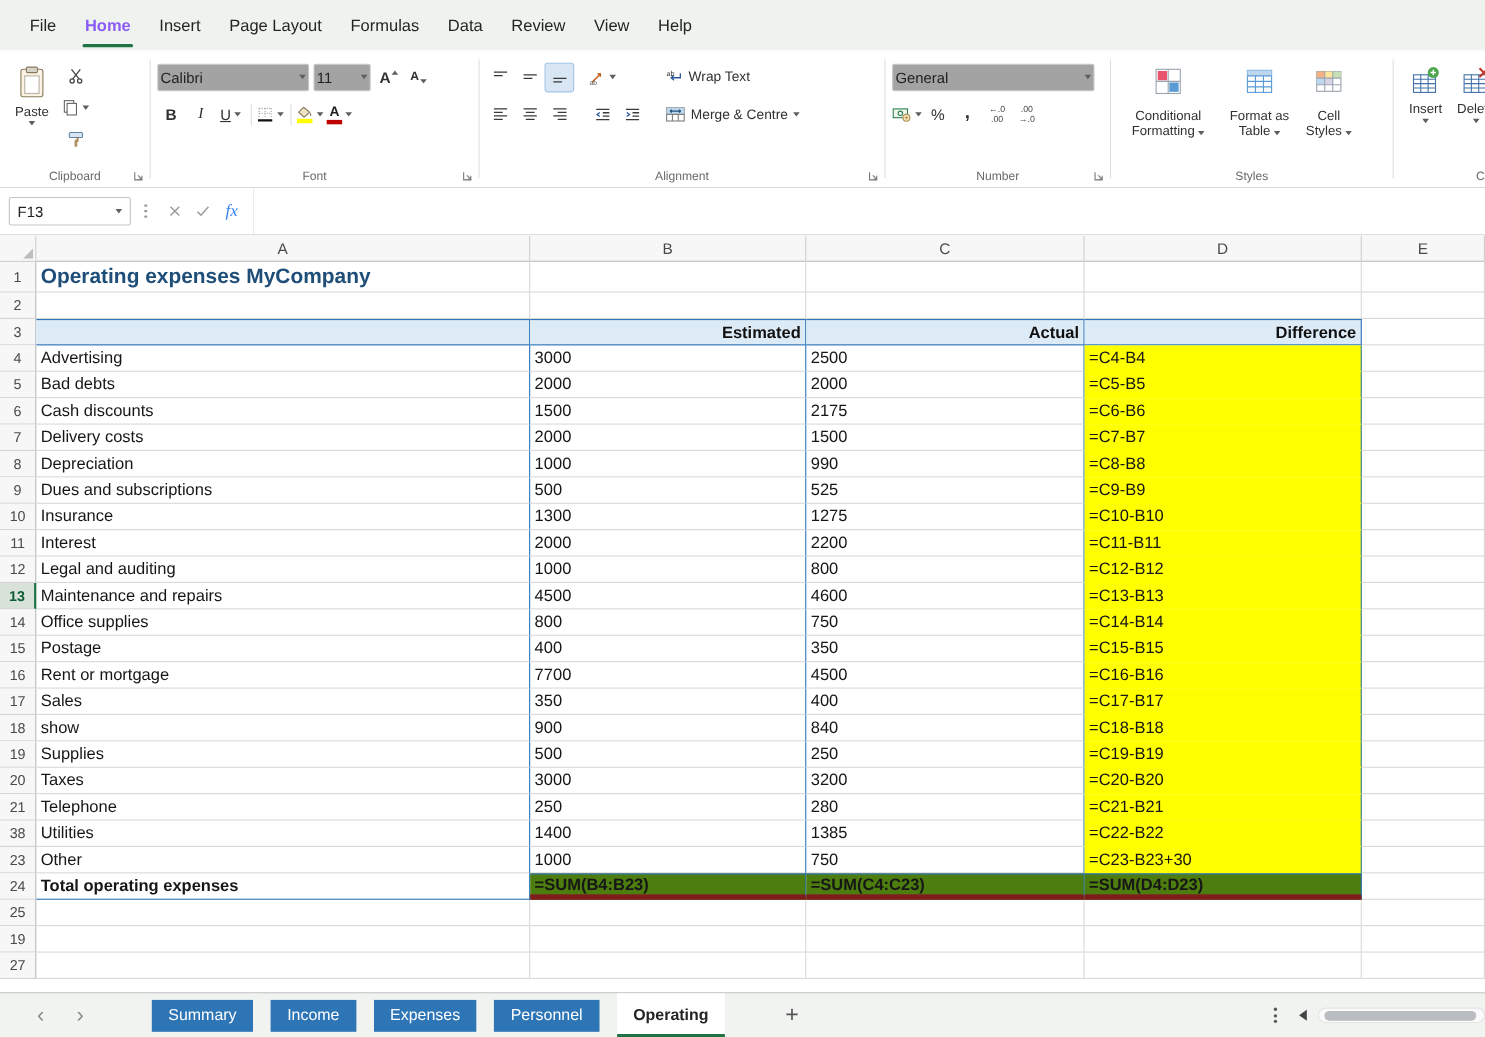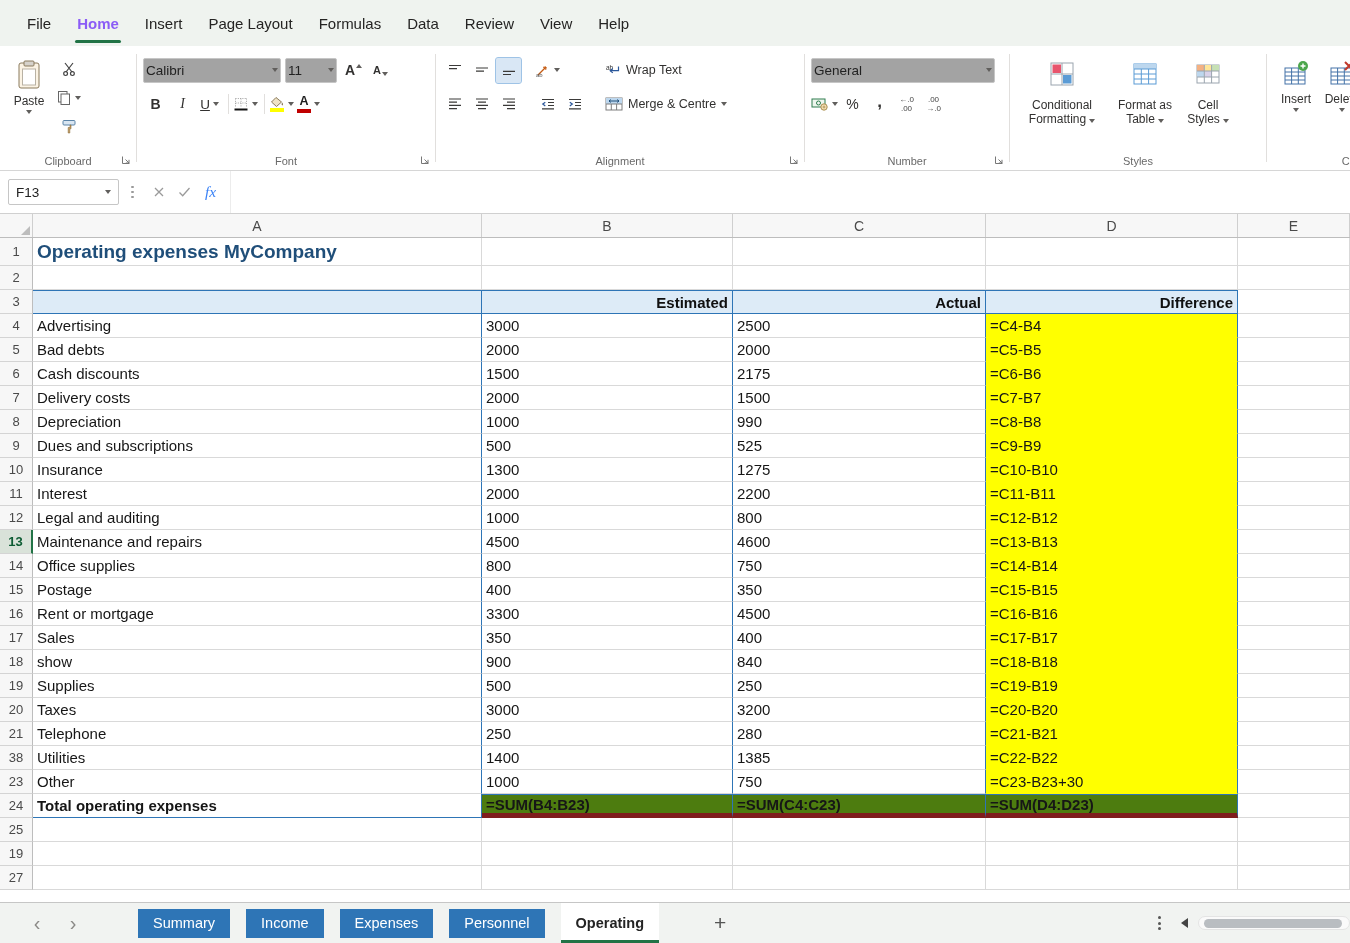--- a/index.html
+++ b/index.html
@@ -612,21 +612,21 @@
           <div class="rnum">15</div>
           <div class="cell col-a tb">Postage</div>
           <div class="cell col-b tb">400</div>
           <div class="cell col-c tb">350</div>
           <div class="cell col-d tb yellow">=C15-B15</div>
           <div class="cell col-e"></div>
         </div>
         <div class="grow">
           <div class="rnum">16</div>
           <div class="cell col-a tb">Rent or mortgage</div>
-          <div class="cell col-b tb">3300</div>
+          <div class="cell col-b tb">7700</div>
           <div class="cell col-c tb">4500</div>
           <div class="cell col-d tb yellow">=C16-B16</div>
           <div class="cell col-e"></div>
         </div>
         <div class="grow">
           <div class="rnum">17</div>
           <div class="cell col-a tb">Sales</div>
           <div class="cell col-b tb">350</div>
           <div class="cell col-c tb">400</div>
           <div class="cell col-d tb yellow">=C17-B17</div>

